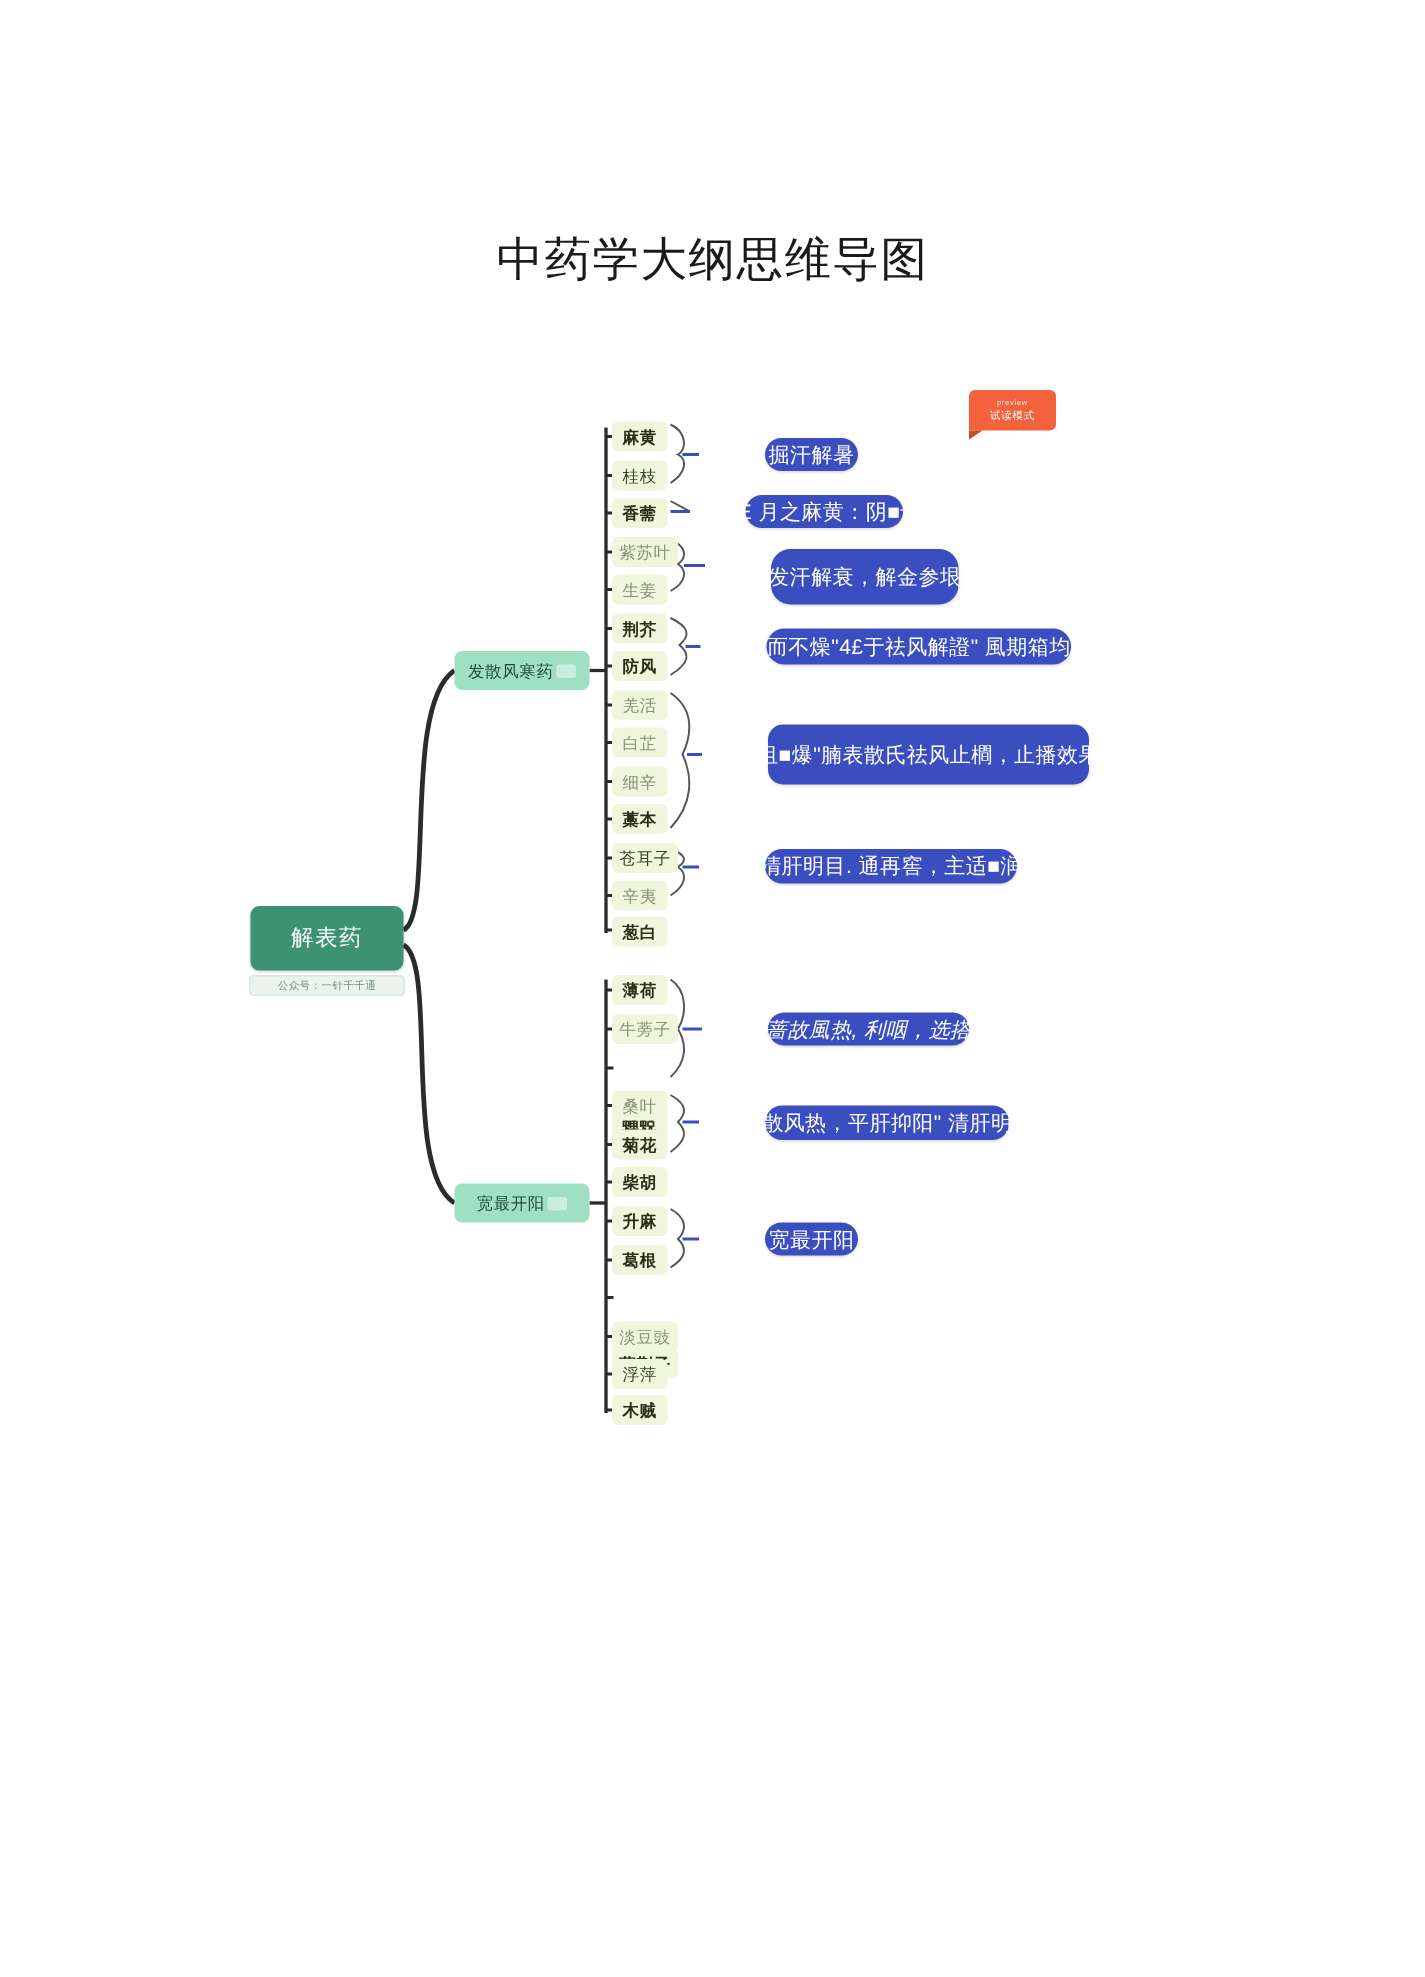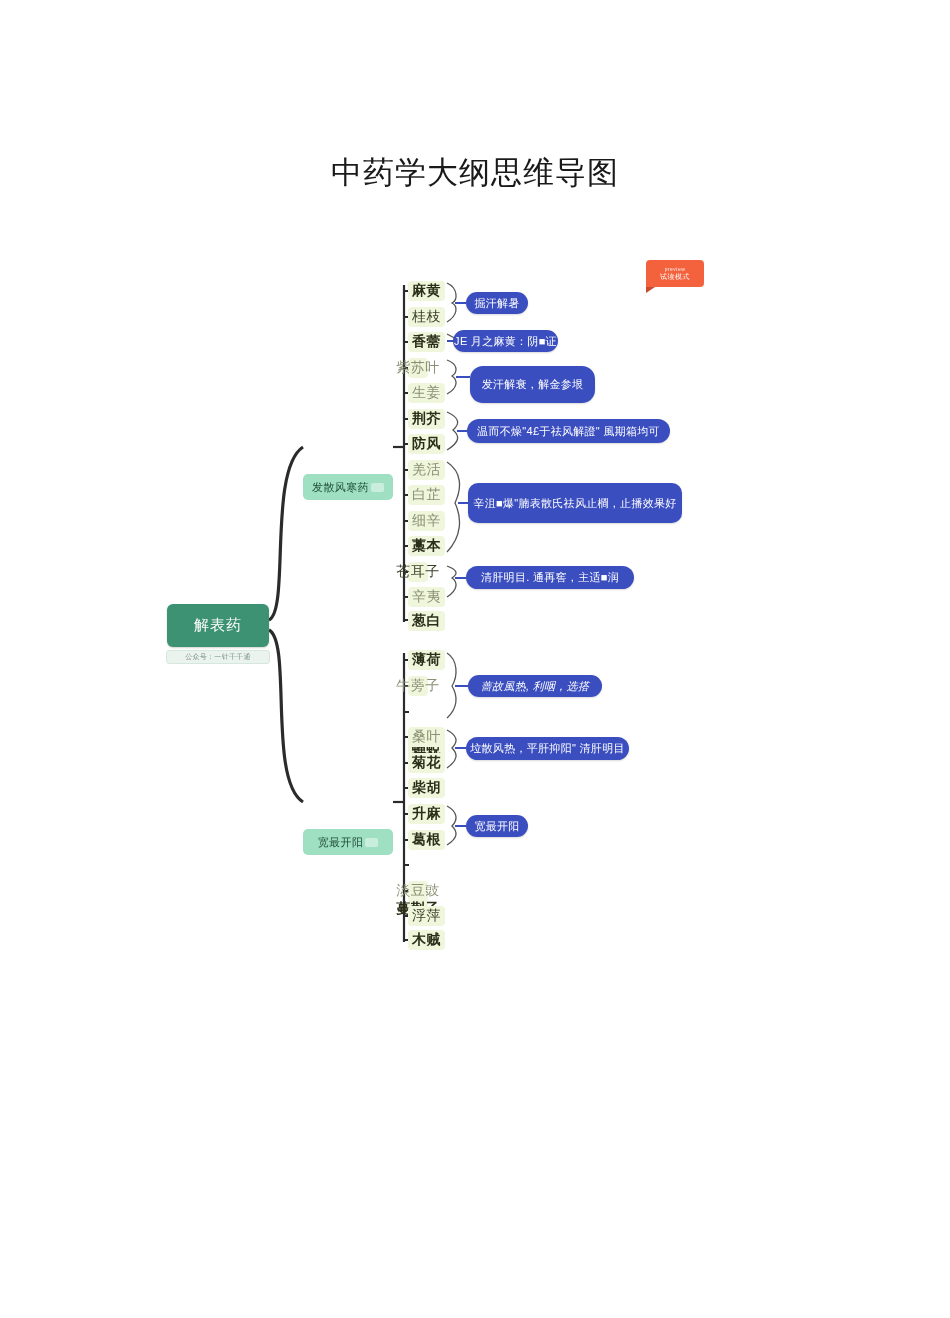--- a/index.html
+++ b/index.html
@@ -90,66 +90,66 @@
     width: 90px;
     height: 26px;
     background: #9fe0c2;
     border-radius: 5px;
     color: #1f4d3a;
     font-size: 11px;
     display: flex;
     align-items: center;
     justify-content: center;
     letter-spacing: .4px;
-    margin-top: 40px;
   }
   .branch-node .trail {
     display: inline-block;
     width: 13px;
     height: 9px;
     margin-left: 2px;
     background: rgba(255,255,255,.45);
     border-radius: 2px;
     vertical-align: middle;
   }
   #branch-0 { left: 303px; top: 434px; }
   #branch-1 { left: 303px; top: 789px; }
 
   
   .leaf-node {
     left: 408px;
     width: 37px;
     height: 20px;
     background: #f0f6dc;
     border-radius: 4px;
-    font-size: 14px;
+    font-size: 11px;
     color: #3a4026;
     display: flex;
     align-items: center;
     justify-content: center;
     letter-spacing: .5px;
   }
   .leaf-node.bold { font-weight: bold; color: #2b2f18; }
   .leaf-node.faint { color: #8a9072; }
-  .leaf-node.wide { width: 20px; }
+  .leaf-node.wide { width: 44px; }
 
   
   .note {
     background: #3b4ec0;
     color: #ffffff;
     border-radius: 13px;
-    font-size: 11px;
+    font-size: 14px;
     display: flex;
     align-items: center;
     justify-content: center;
     padding: 0 9px;
     line-height: 1.35;
     text-align: center;
     letter-spacing: .3px;
     box-shadow: 0 1px 2px rgba(0,0,0,.15);
+    margin-left: 44px;
   }
   .note.tall { border-radius: 10px; }
 
   
   #preview-badge {
     left: 646px;
     top: 260px;
     width: 58px;
     height: 27px;
     background: #f4613d;

